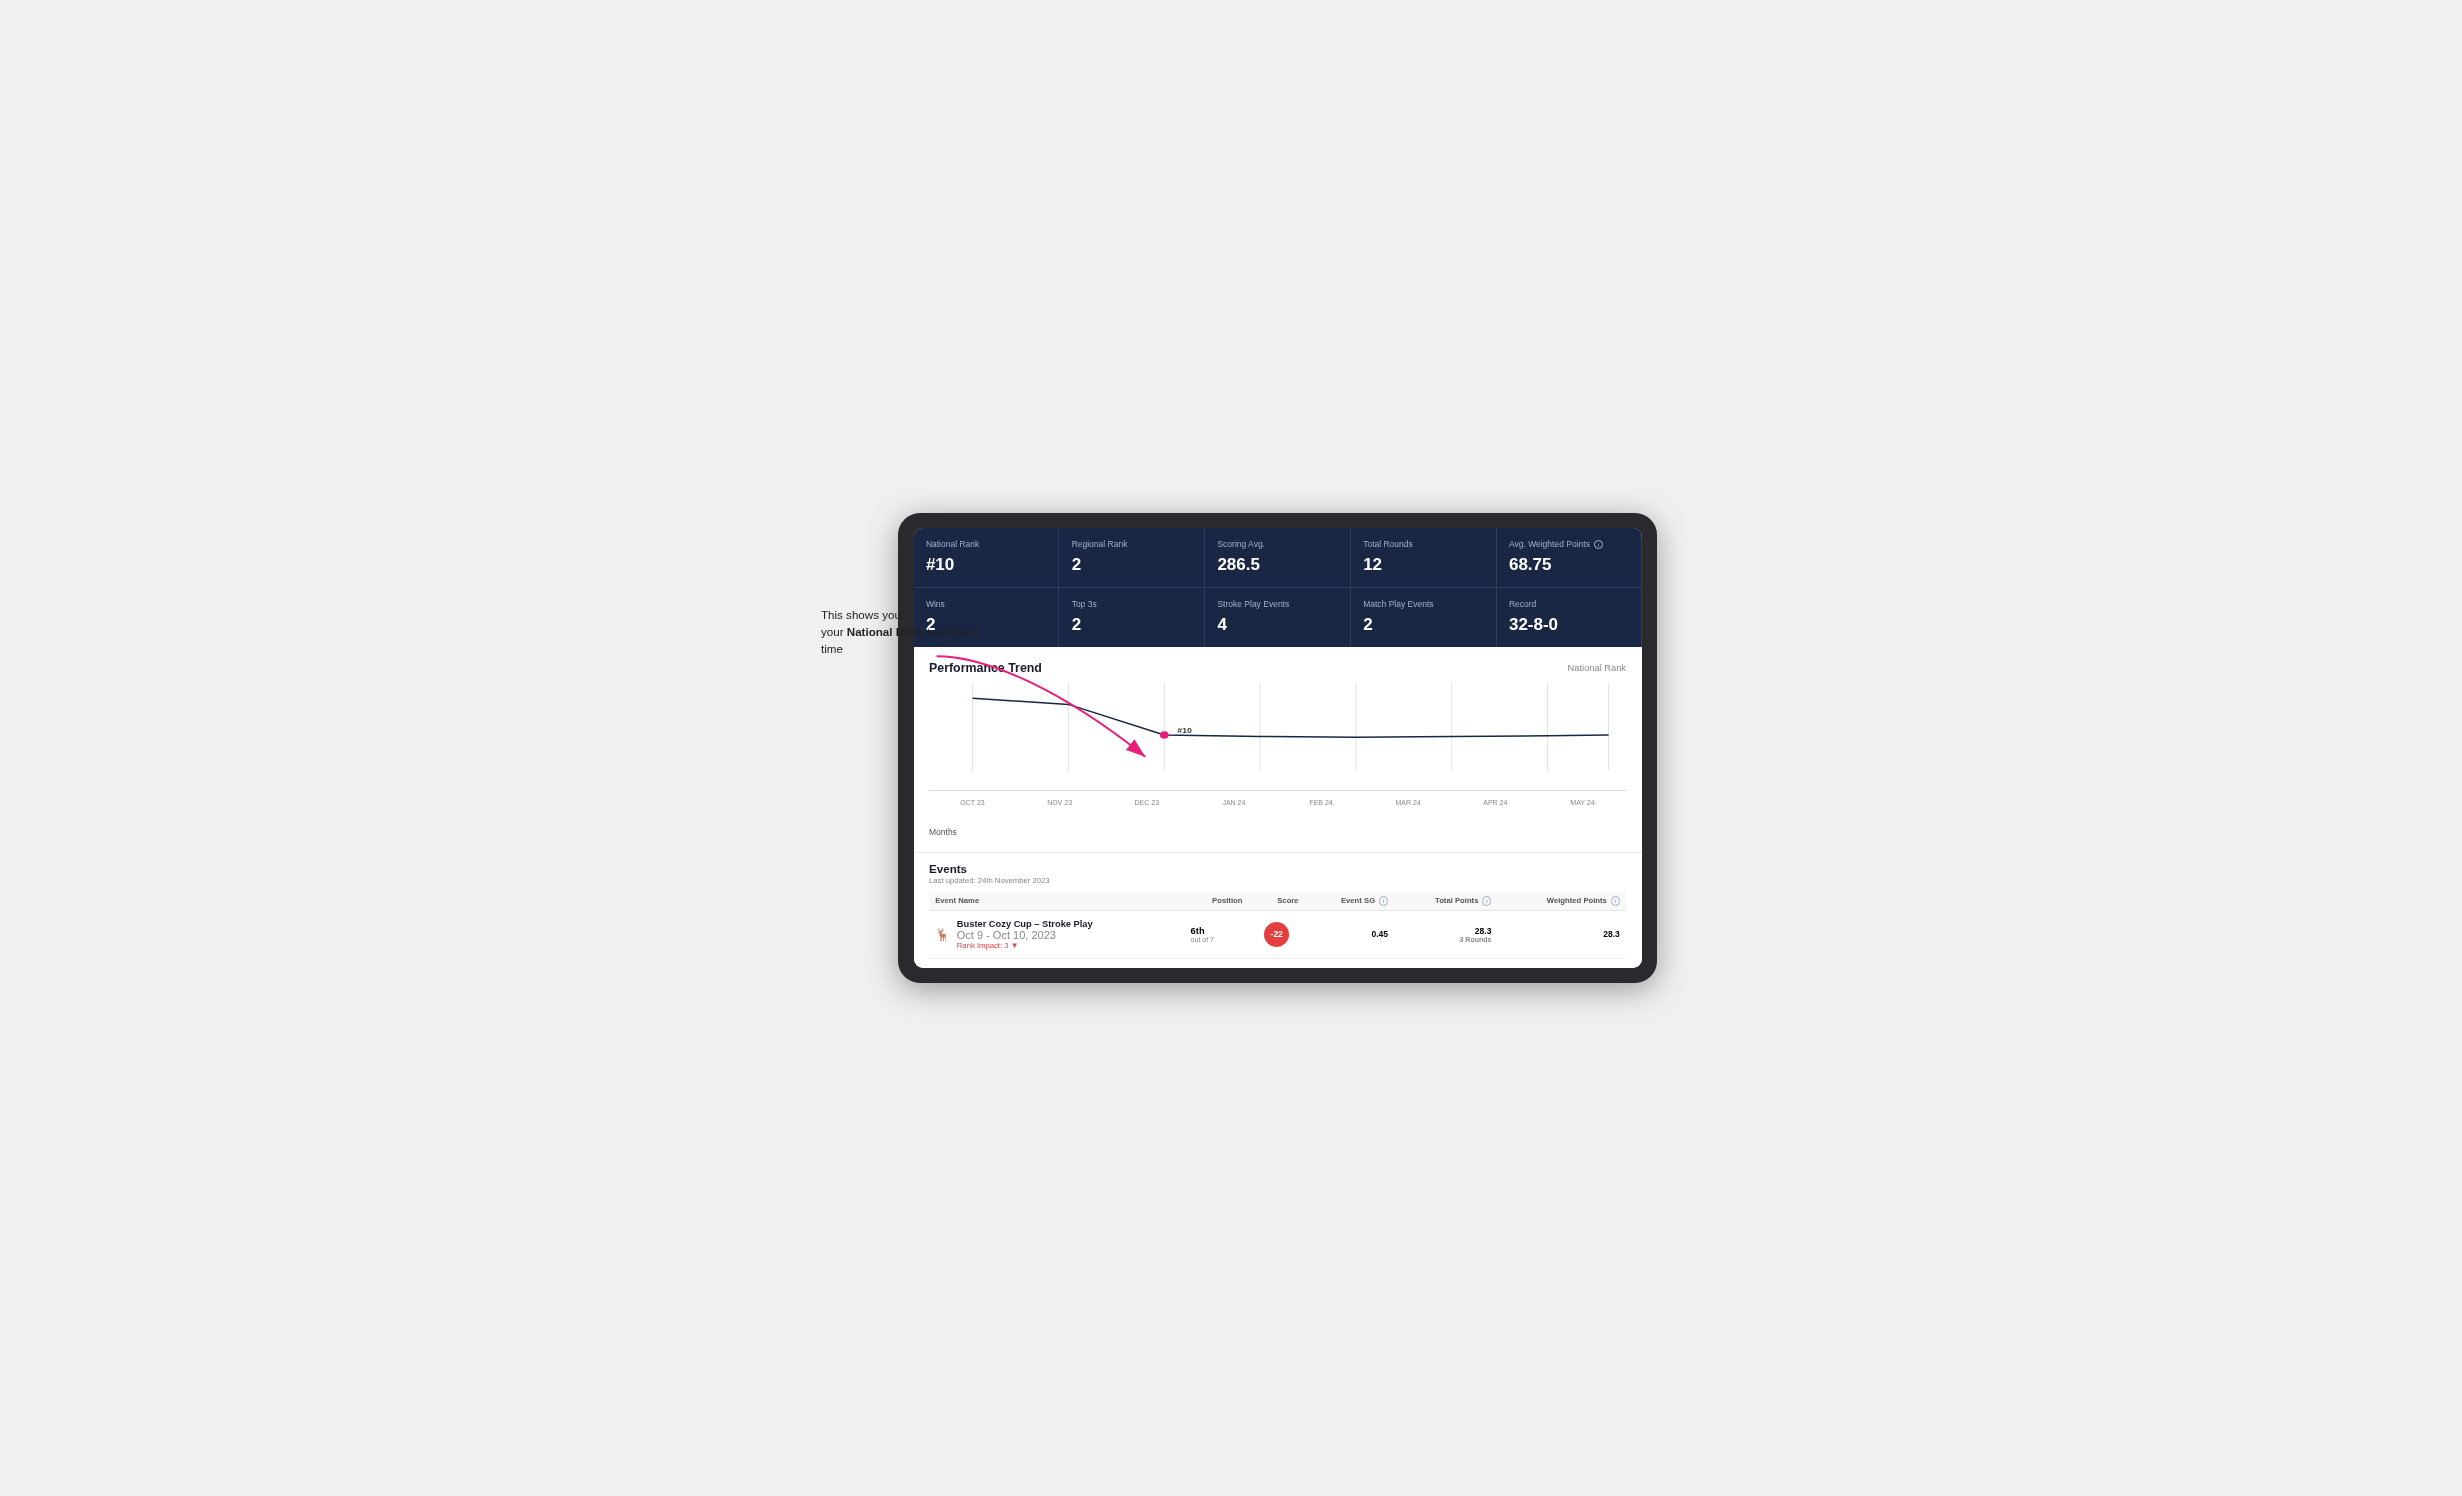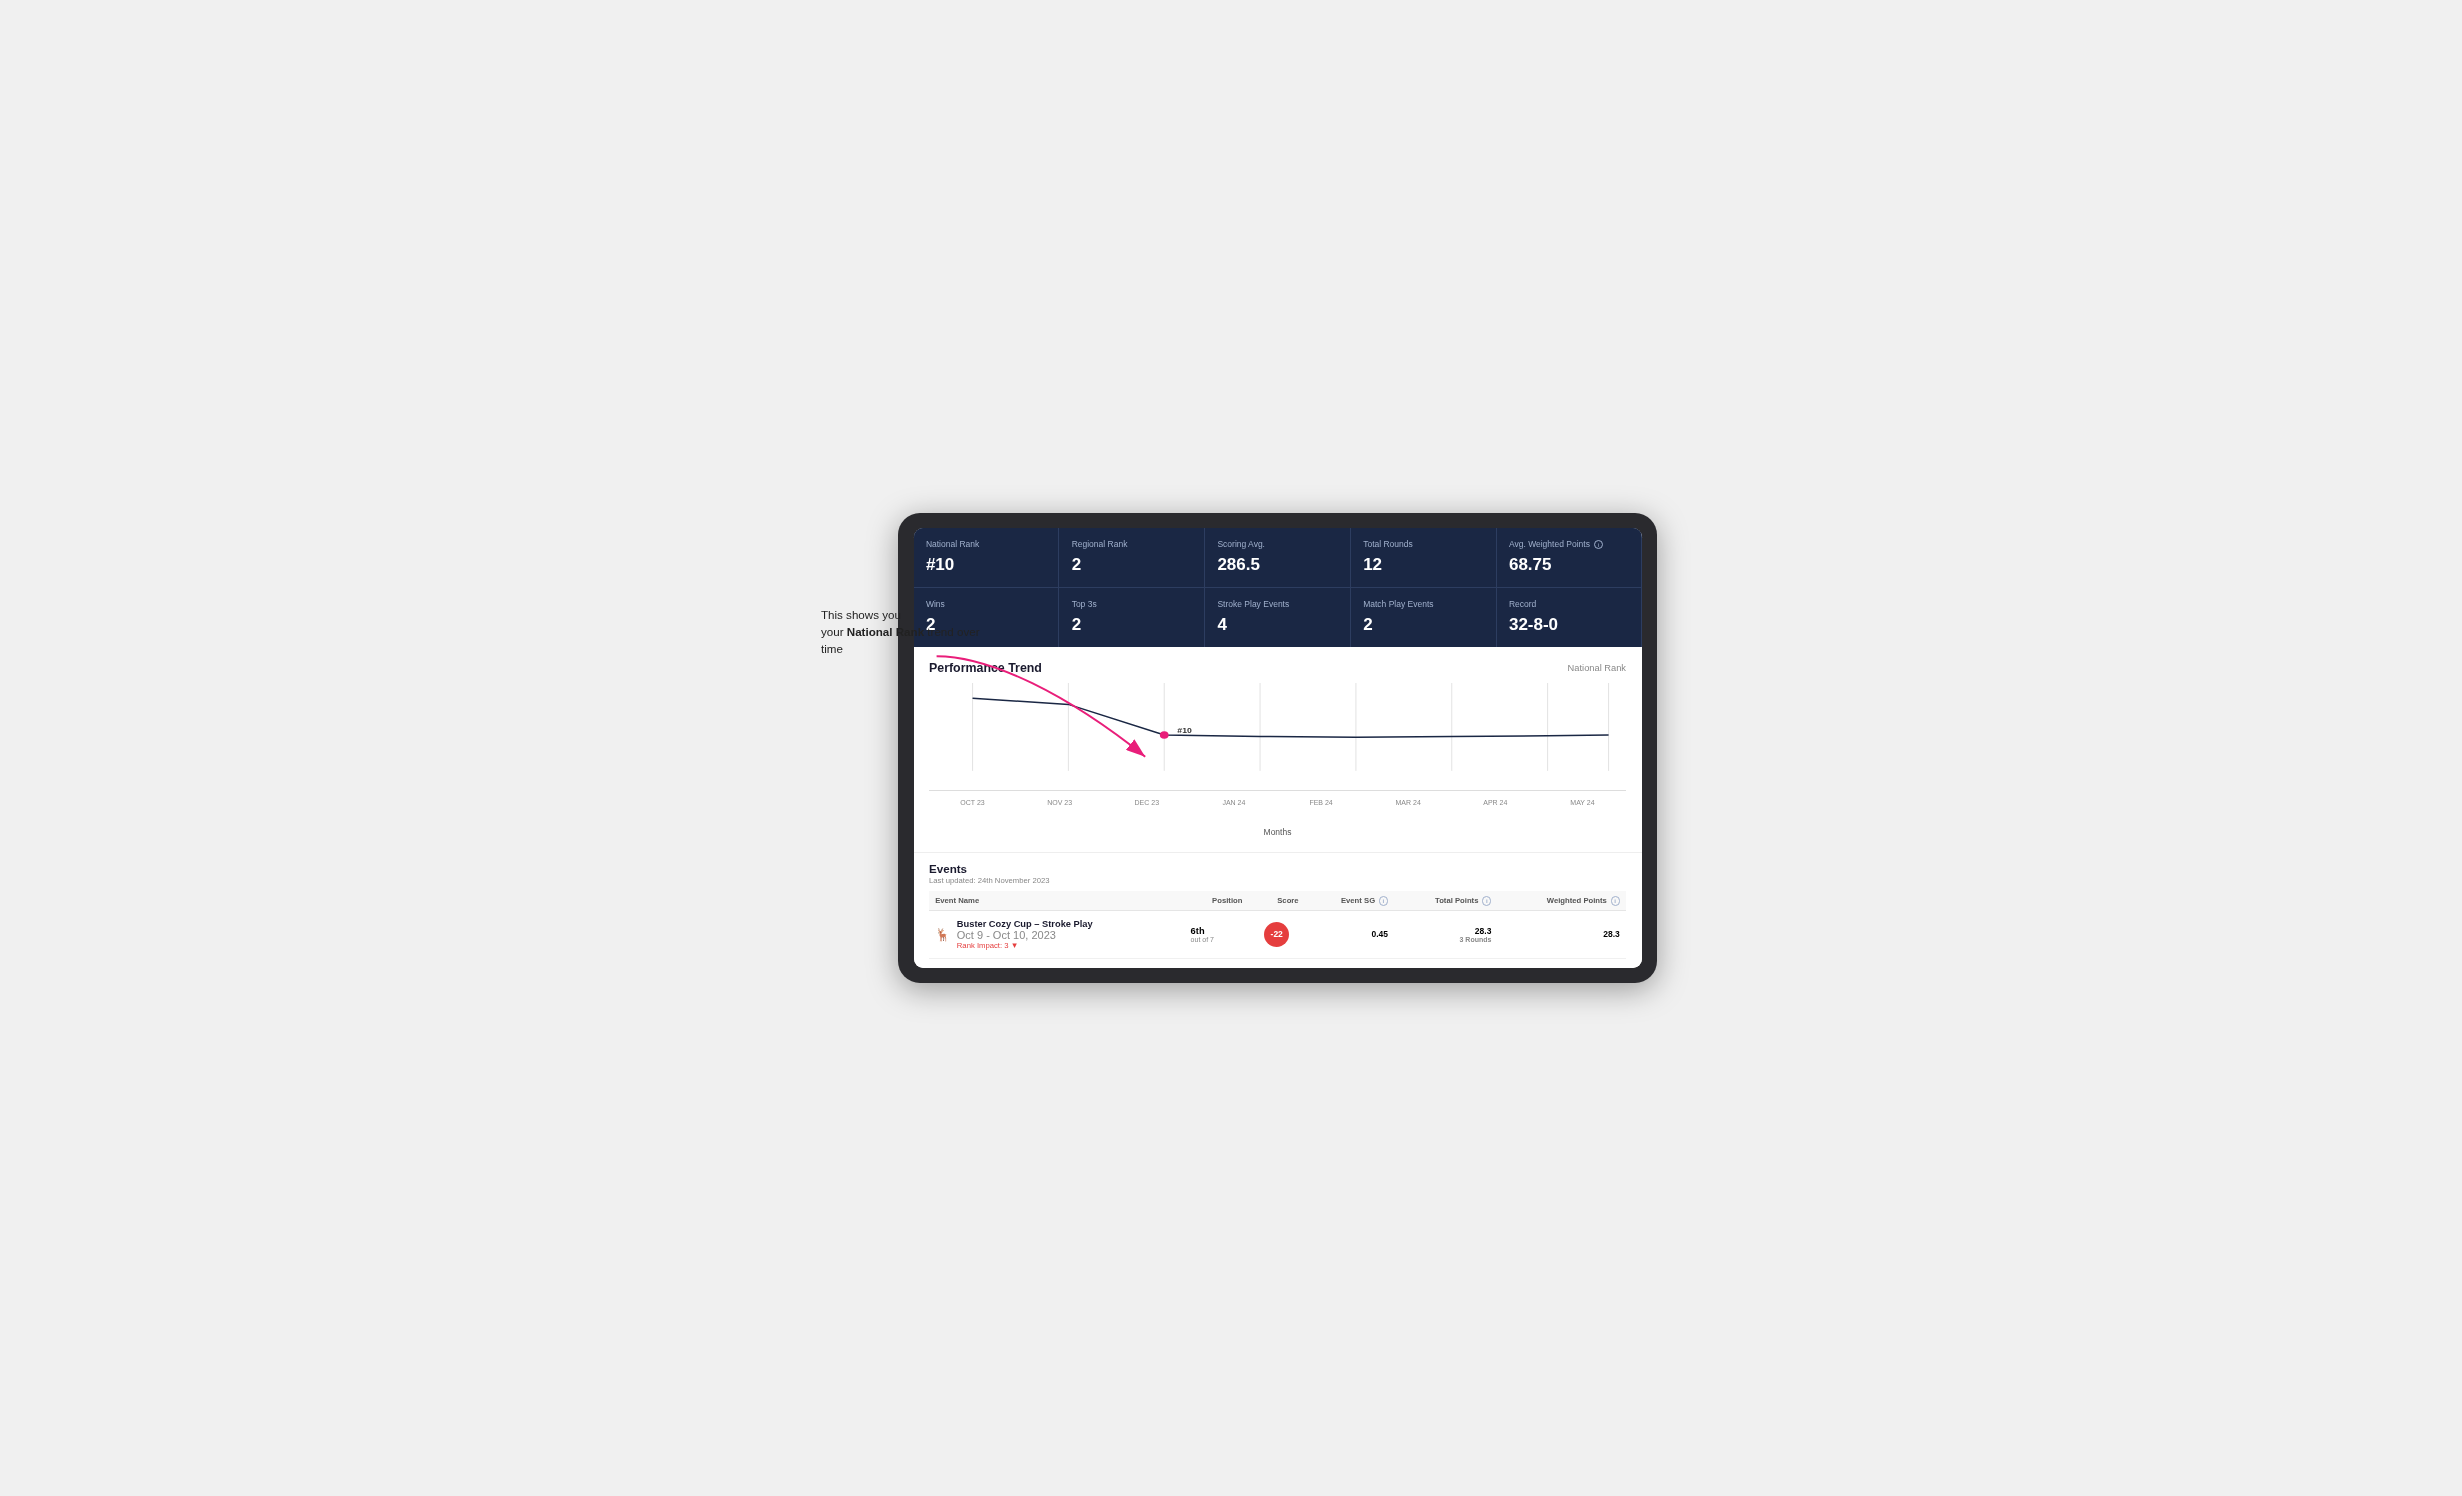--- a/index.html
+++ b/index.html
@@ -154,21 +154,21 @@
 
     .chart-x-label {
       font-size: 7px;
       color: #888;
       text-align: center;
       flex: 1;
       text-transform: uppercase;
     }
 
     .chart-x-axis-title {
-      text-align: center;
+      text-align: left;
       font-size: 8.5px;
       color: #555;
       margin-top: 18px;
       margin-bottom: 7.7px;
     }
 
     
     .events-section {
       padding: 9.3px 15.5px;
       background: #fff;

